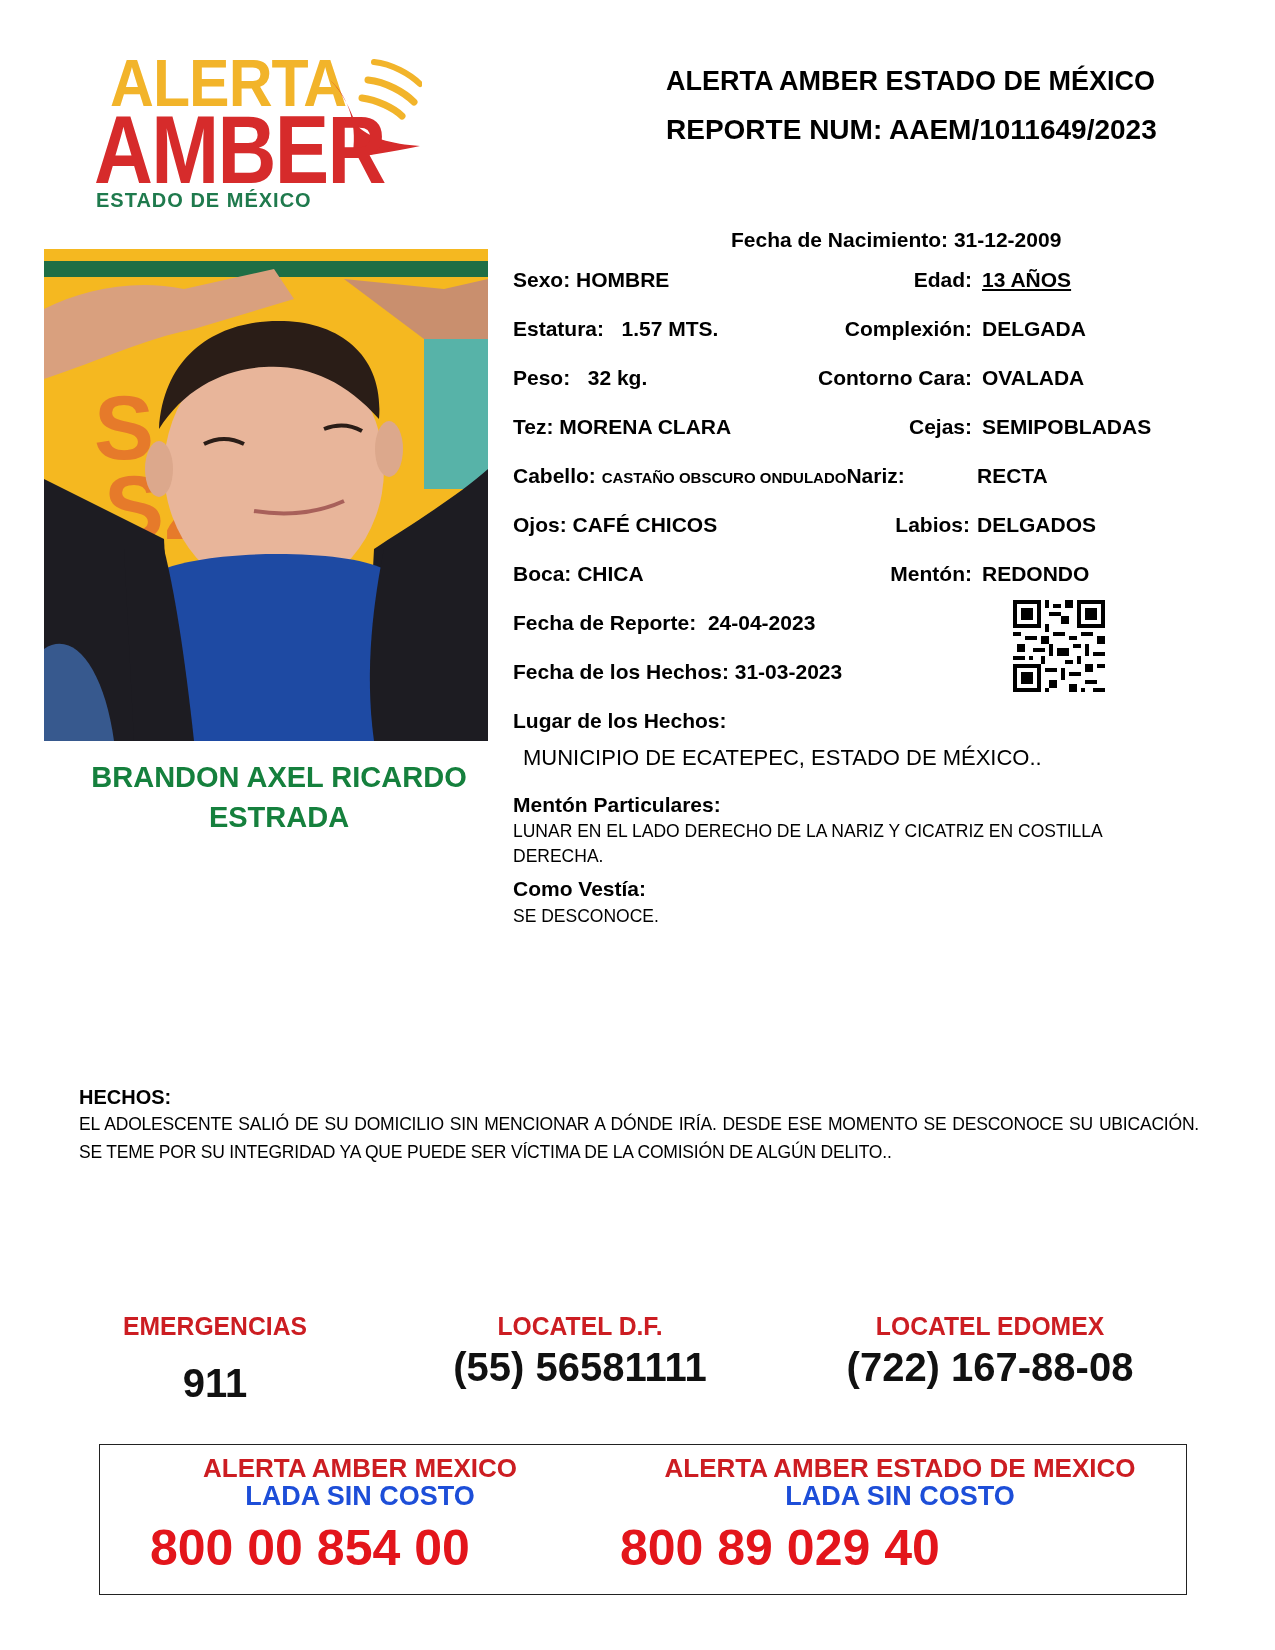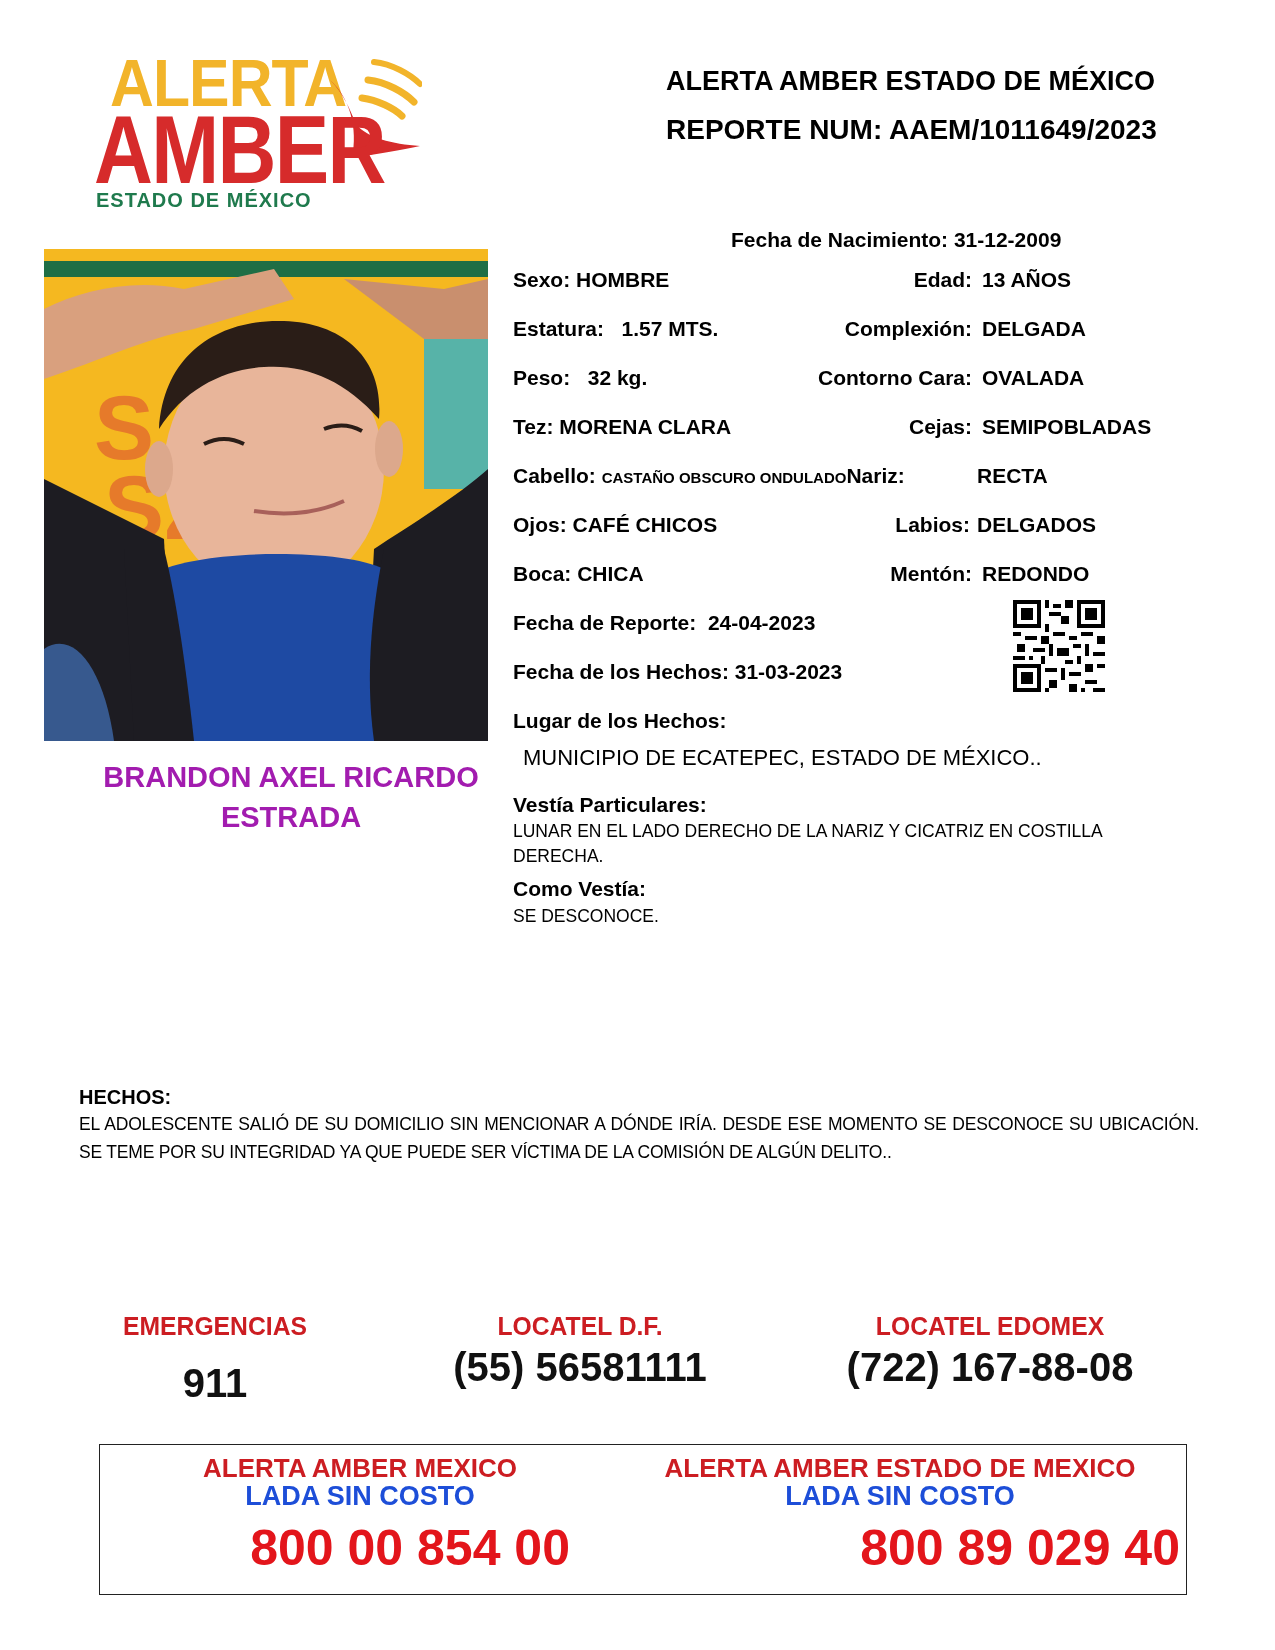--- a/index.html
+++ b/index.html
@@ -18,21 +18,21 @@
 
   
   .hdr { left: 666px; font-weight: bold; font-size: 27px; line-height: 1; }
   .hdr1 { top: 68px; }
   .hdr2 { top: 116px; font-size: 28px; }
 
   
   .photo { left: 44px; top: 249px; width: 444px; height: 492px; overflow: hidden; background: #f3b81d; }
 
   
-  .name { left: 56px; width: 470px; text-align: center; color: #a21caf; font-weight: bold; font-size: 29px; line-height: 1; }
+  .name { left: 44px; width: 470px; text-align: center; color: #15803d; font-weight: bold; font-size: 29px; line-height: 1; }
   .name1 { top: 763px; }
   .name2 { top: 803px; }
 
   
   .row { font-weight: bold; font-size: 21px; line-height: 1; white-space: nowrap; }
   .lbl { font-weight: bold; }
   .small-val { font-size: 15px; }
 
   .sec-title { font-weight: bold; font-size: 21px; line-height: 1; }
   .sec-body { font-size: 17px; line-height: 1.45; }
@@ -40,21 +40,21 @@
   .hechos-title { left: 79px; top: 1086px; font-weight: bold; font-size: 20px; }
   .hechos-body { left: 79px; top: 1110px; width: 1120px; font-size: 17.5px; line-height: 1.6; text-align: justify; letter-spacing: -0.2px; }
 
   
   .c-lbl { color: #cc1d22; font-weight: bold; font-size: 26px; line-height: 1; text-align: center; transform: scaleX(0.95); }
   .c-num { color: #111; font-weight: bold; font-size: 40px; line-height: 1; text-align: center; }
 
   .box { left: 99px; top: 1444px; width: 1088px; height: 151px; border: 1.5px solid #222; box-sizing: border-box; }
   .b-lbl { color: #cc1d22; font-weight: bold; font-size: 26px; line-height: 1; text-align: center; }
   .b-sub { color: #1d4ed8; font-weight: bold; font-size: 27px; line-height: 1; text-align: center; }
-  .b-num { color: #e3151b; font-weight: bold; font-size: 50px; line-height: 1; text-align: right; }
+  .b-num { color: #e3151b; font-weight: bold; font-size: 50px; line-height: 1; text-align: left; }
 </style>
 </head>
 <body>
 
 <div class="abs logo">
   <div class="logo-alerta">ALERTA</div>
   <svg class="logo-horn" width="100" height="120" viewBox="0 0 100 120">
     <path d="M8 22 C 28 40, 36 70, 30 100 C 55 96, 80 92, 98 88 C 70 86, 45 80, 34 66 C 28 52, 22 36, 8 22 Z" fill="#d62b2b"></path>
     <path d="M40 40 C 55 42, 72 50, 80 58" stroke="#f2b42a" stroke-width="7" fill="none" stroke-linecap="round"></path>
     <path d="M46 22 C 64 24, 82 34, 92 44" stroke="#f2b42a" stroke-width="7" fill="none" stroke-linecap="round"></path>
@@ -98,21 +98,21 @@
 <div class="abs row" style="left:731px; top:229px;">
   <span class="lbl">Fecha de Nacimiento:</span>
   <span>31-12-2009</span>
 </div>
 
 <div class="abs row" style="left:513px; top:269px;">
   <span>Sexo:</span>
   <span>HOMBRE</span>
 </div>
 <div class="abs row" style="right:303px; top:269px; text-align:right;">Edad:</div>
-<div class="abs row" style="left:982px; top:269px;">13 AÑOS</div>
+<div class="abs row" style="left:982px; top:269px;text-decoration:underline;">13 AÑOS</div>
 
 <div class="abs row" style="left:513px; top:318px;">
   <span>Estatura:</span>&nbsp;&nbsp;
   <span>1.57 MTS.</span>
 </div>
 <div class="abs row" style="right:303px; top:318px; text-align:right;">Complexión:</div>
 <div class="abs row" style="left:982px; top:318px;">DELGADA</div>
 
 <div class="abs row" style="left:513px; top:367px;">
   <span>Peso:</span>&nbsp;&nbsp;
@@ -207,21 +207,21 @@
       <rect x="20" y="22" width="3" height="1"></rect>
         <rect x="17" y="22" width="1" height="1"></rect>
         <rect x="8" y="22" width="1" height="1"></rect>
     </g>
   </svg>
 </div>
 
 <div class="abs sec-title" style="left:513px; top:710px;">Lugar de los Hechos:</div>
 <div class="abs" style="left:523px; top:745px; font-size:22px;">MUNICIPIO DE ECATEPEC, ESTADO DE MÉXICO..</div>
 
-<div class="abs sec-title" style="left:513px; top:794px;">Vestía Particulares:</div>
+<div class="abs sec-title" style="left:513px; top:794px;">Mentón Particulares:</div>
 <div class="abs sec-body" style="left:513px; top:819px; width:680px; font-size:17.5px;">LUNAR EN EL LADO DERECHO DE LA NARIZ  Y CICATRIZ EN COSTILLA DERECHA.</div>
 
 <div class="abs sec-title" style="left:513px; top:878px;">Como Vestía:</div>
 <div class="abs sec-body" style="left:513px; top:904px; font-size:17.5px;">SE DESCONOCE.</div>
 
 <div class="abs hechos-title">HECHOS:</div>
 <div class="abs hechos-body">EL ADOLESCENTE SALIÓ DE SU DOMICILIO SIN MENCIONAR A DÓNDE IRÍA. DESDE ESE MOMENTO SE DESCONOCE SU UBICACIÓN. SE TEME POR SU INTEGRIDAD YA QUE PUEDE SER VÍCTIMA DE LA COMISIÓN DE ALGÚN DELITO..</div>
 
 <div class="abs" style="left:90px; top:1313px; width:250px;">
   <div class="c-lbl">EMERGENCIAS</div>

